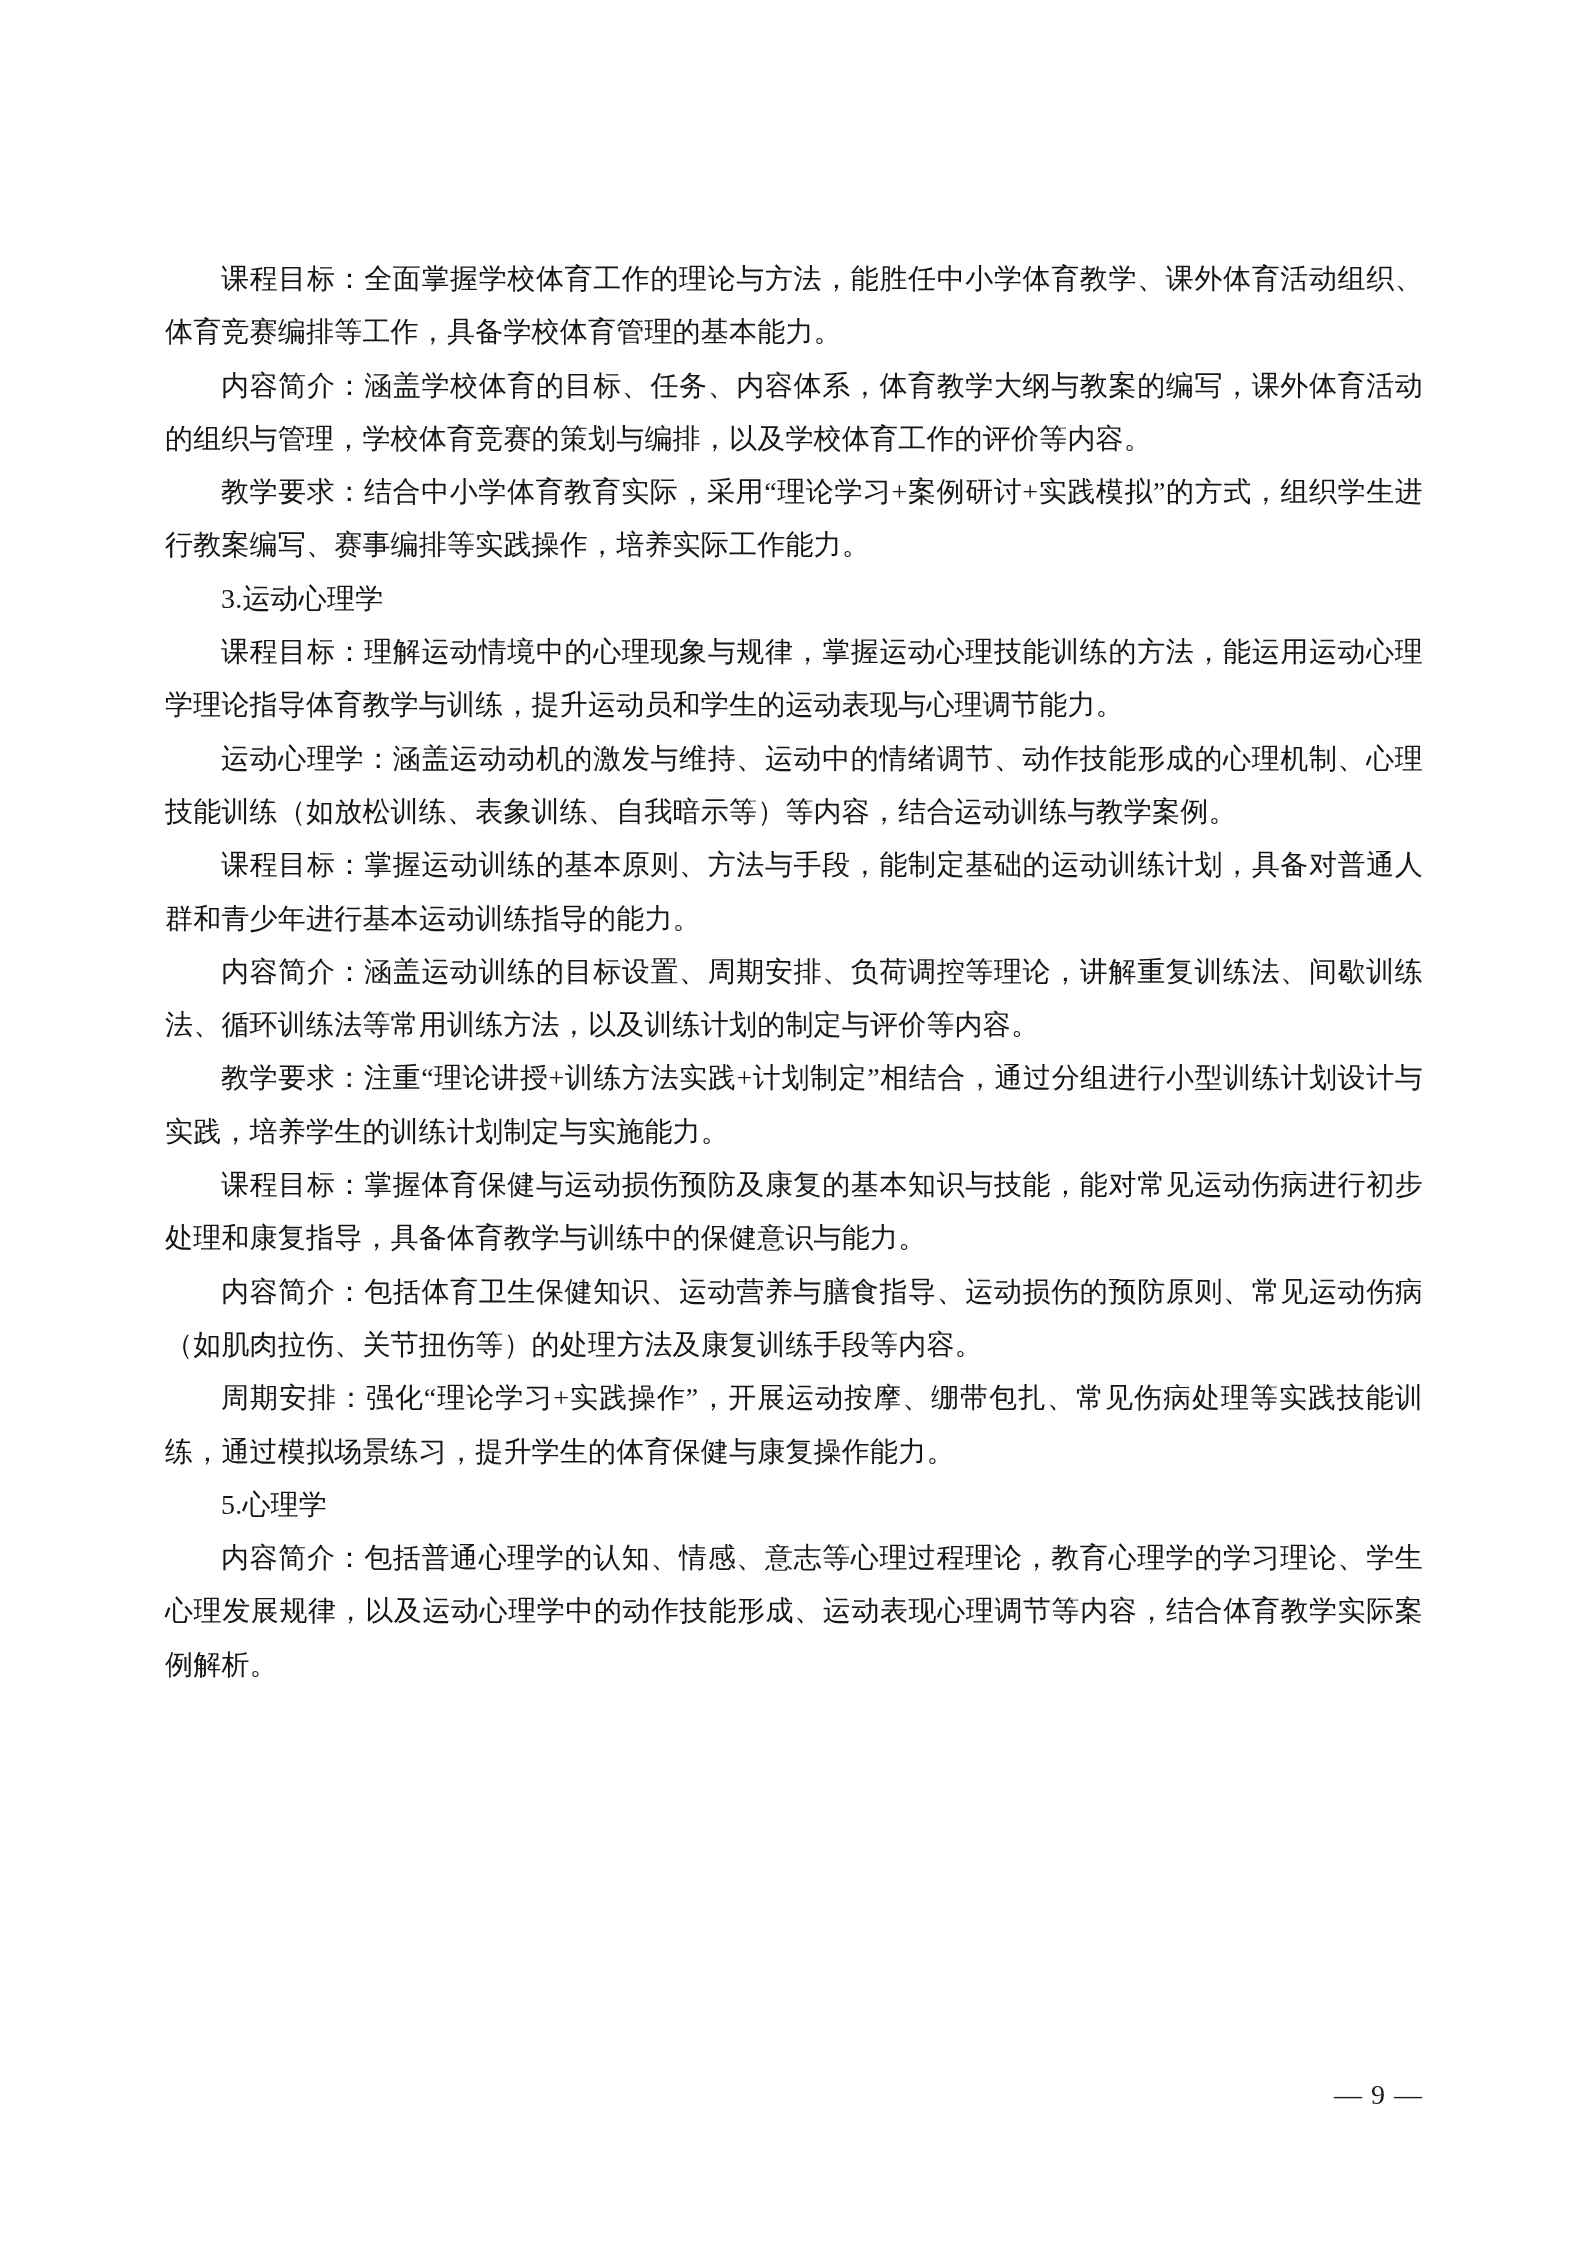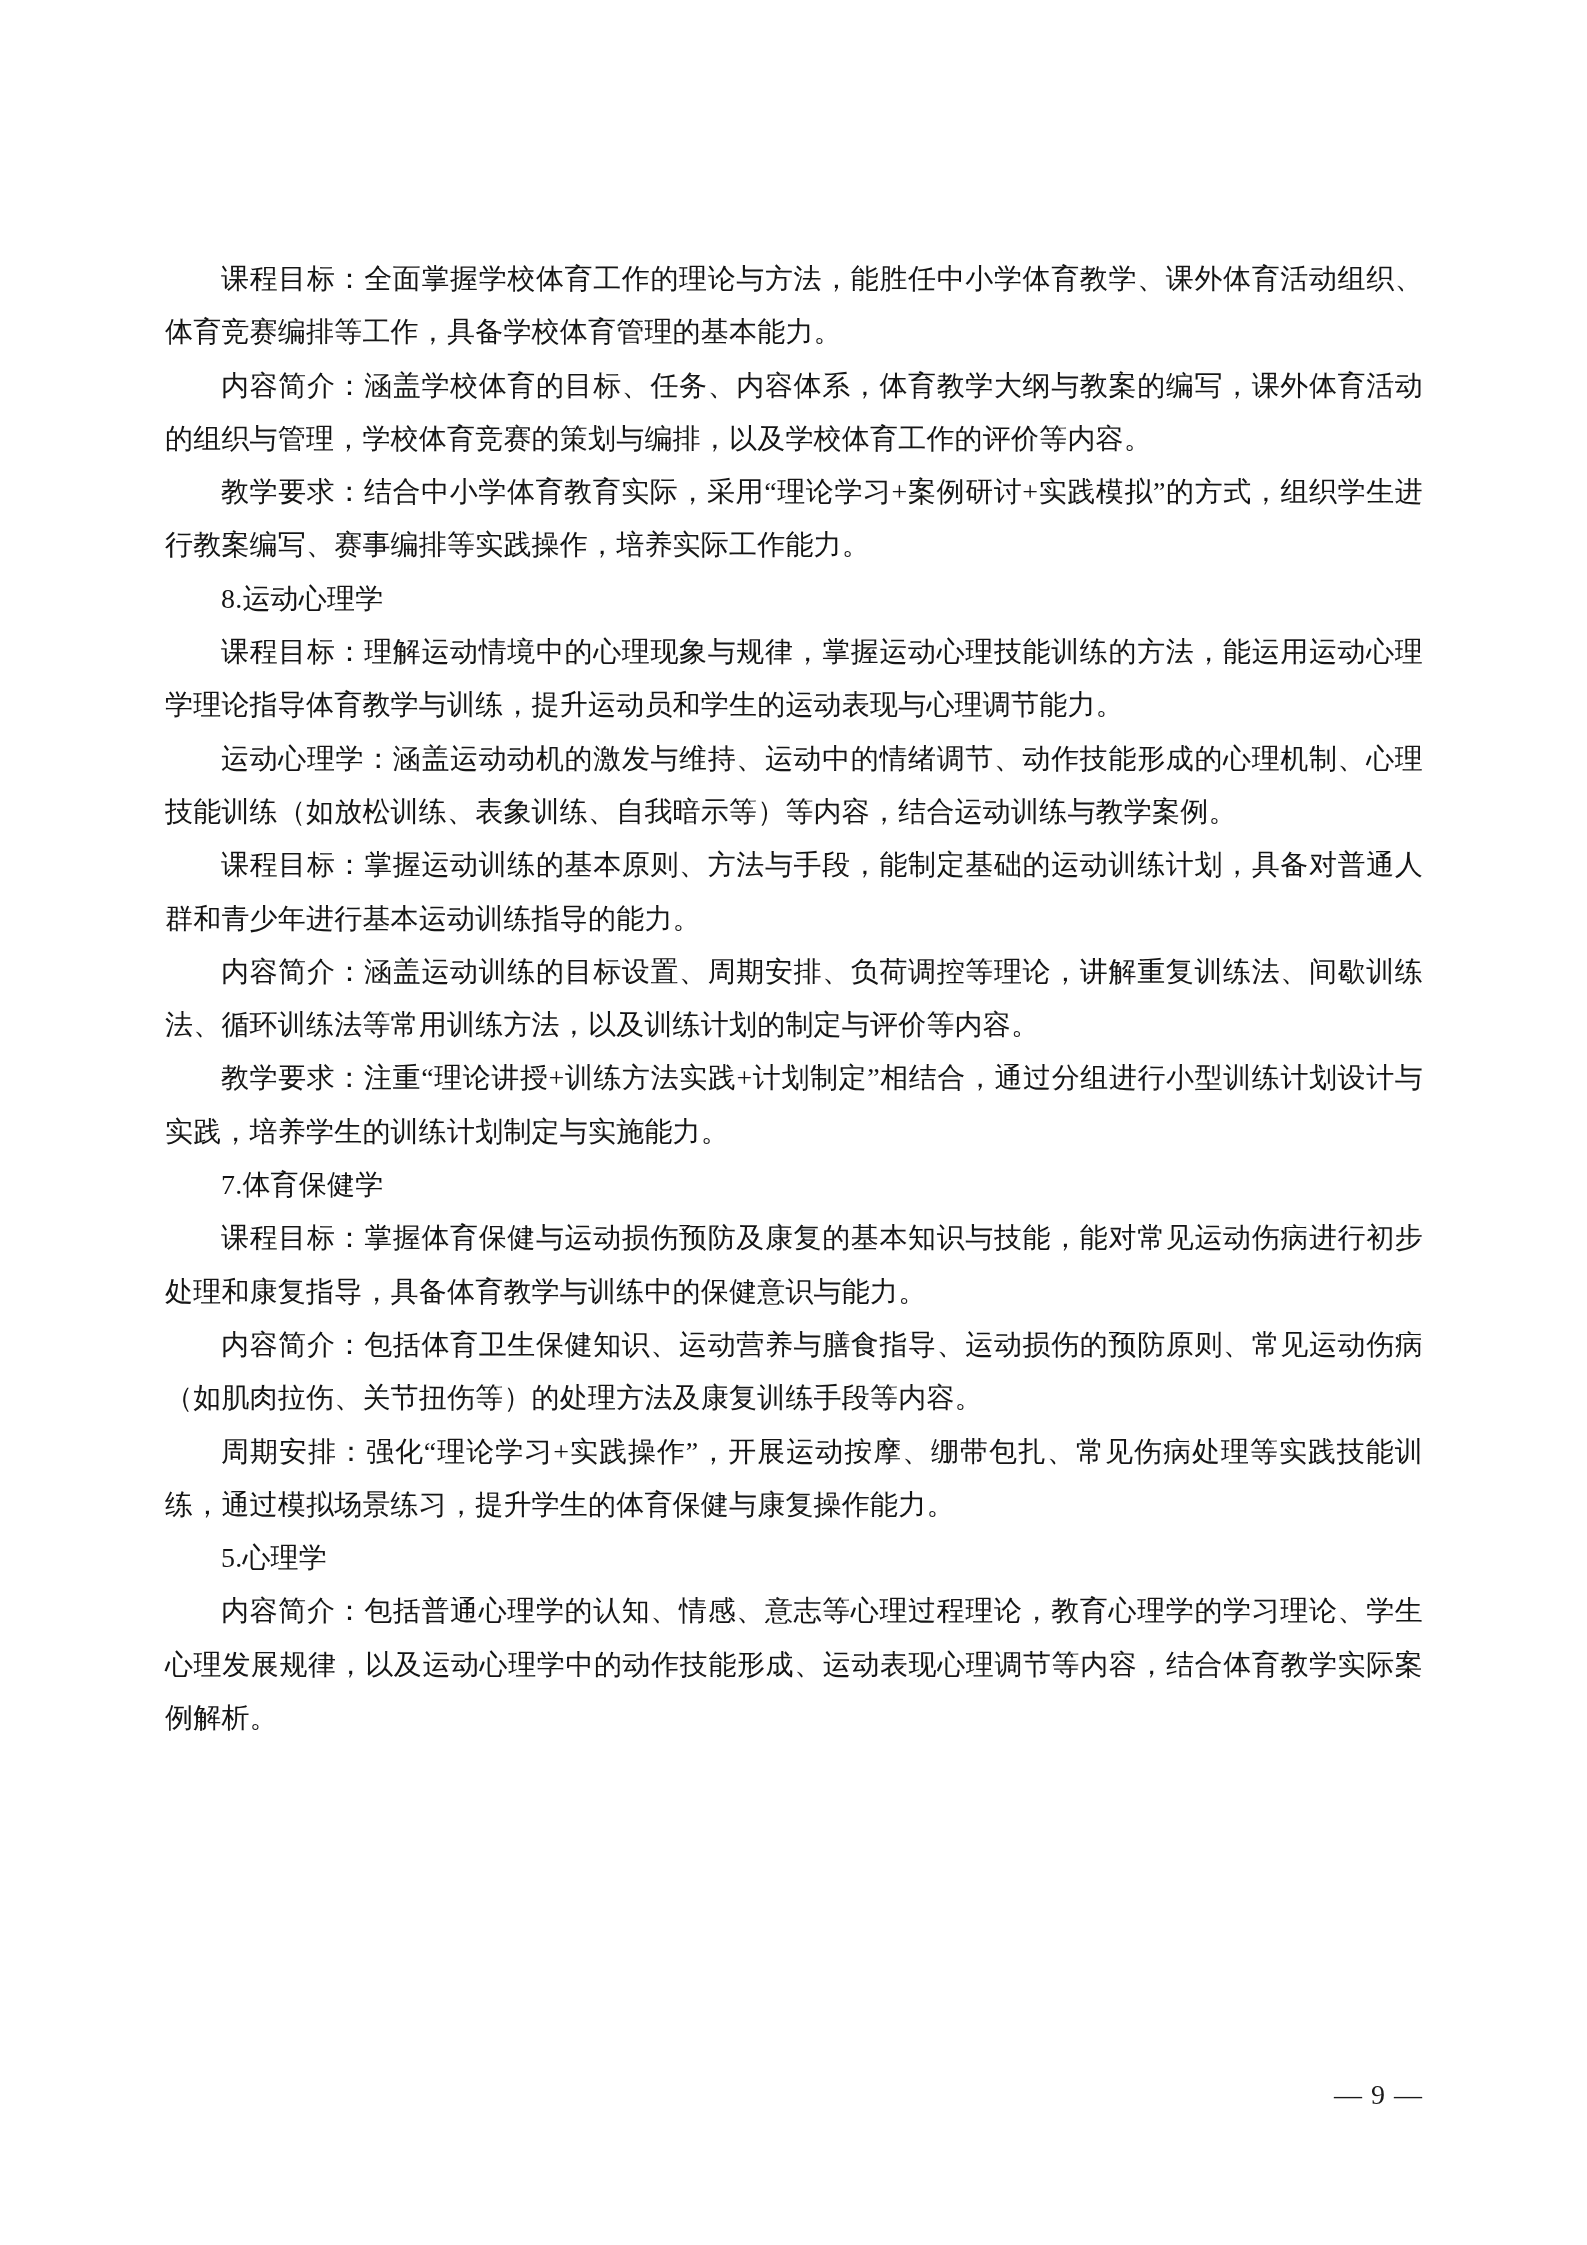--- a/index.html
+++ b/index.html
@@ -45,27 +45,26 @@
   }
 </style>
 </head>
 <body>
 
 <div class="page">
   <div class="content">
     <p class="para">课程目标：全面掌握学校体育工作的理论与方法，能胜任中小学体育教学、课外体育活动组织、体育竞赛编排等工作，具备学校体育管理的基本能力。</p>
     <p class="para">内容简介：涵盖学校体育的目标、任务、内容体系，体育教学大纲与教案的编写，课外体育活动的组织与管理，学校体育竞赛的策划与编排，以及学校体育工作的评价等内容。</p>
     <p class="para">教学要求：结合中小学体育教育实际，采用“理论学习+案例研讨+实践模拟”的方式，组织学生进行教案编写、赛事编排等实践操作，培养实际工作能力。</p>
-    <p class="para">8.运动心理学</p>
+    <p class="para">3.运动心理学</p>
     <p class="para">课程目标：理解运动情境中的心理现象与规律，掌握运动心理技能训练的方法，能运用运动心理学理论指导体育教学与训练，提升运动员和学生的运动表现与心理调节能力。</p>
     <p class="para">运动心理学：涵盖运动动机的激发与维持、运动中的情绪调节、动作技能形成的心理机制、心理技能训练（如放松训练、表象训练、自我暗示等）等内容，结合运动训练与教学案例。</p>
     <p class="para">课程目标：掌握运动训练的基本原则、方法与手段，能制定基础的运动训练计划，具备对普通人群和青少年进行基本运动训练指导的能力。</p>
     <p class="para">内容简介：涵盖运动训练的目标设置、周期安排、负荷调控等理论，讲解重复训练法、间歇训练法、循环训练法等常用训练方法，以及训练计划的制定与评价等内容。</p>
     <p class="para">教学要求：注重“理论讲授+训练方法实践+计划制定”相结合，通过分组进行小型训练计划设计与实践，培养学生的训练计划制定与实施能力。</p>
-    <p class="para">7.体育保健学</p>
     <p class="para">课程目标：掌握体育保健与运动损伤预防及康复的基本知识与技能，能对常见运动伤病进行初步处理和康复指导，具备体育教学与训练中的保健意识与能力。</p>
     <p class="para">内容简介：包括体育卫生保健知识、运动营养与膳食指导、运动损伤的预防原则、常见运动伤病（如肌肉拉伤、关节扭伤等）的处理方法及康复训练手段等内容。</p>
     <p class="para">周期安排：强化“理论学习+实践操作”，开展运动按摩、绷带包扎、常见伤病处理等实践技能训练，通过模拟场景练习，提升学生的体育保健与康复操作能力。</p>
     <p class="para">5.心理学</p>
     <p class="para">内容简介：包括普通心理学的认知、情感、意志等心理过程理论，教育心理学的学习理论、学生心理发展规律，以及运动心理学中的动作技能形成、运动表现心理调节等内容，结合体育教学实际案例解析。</p>
   </div>
 
   <div class="footer-page-number">— 9 —</div>
 </div>
 

